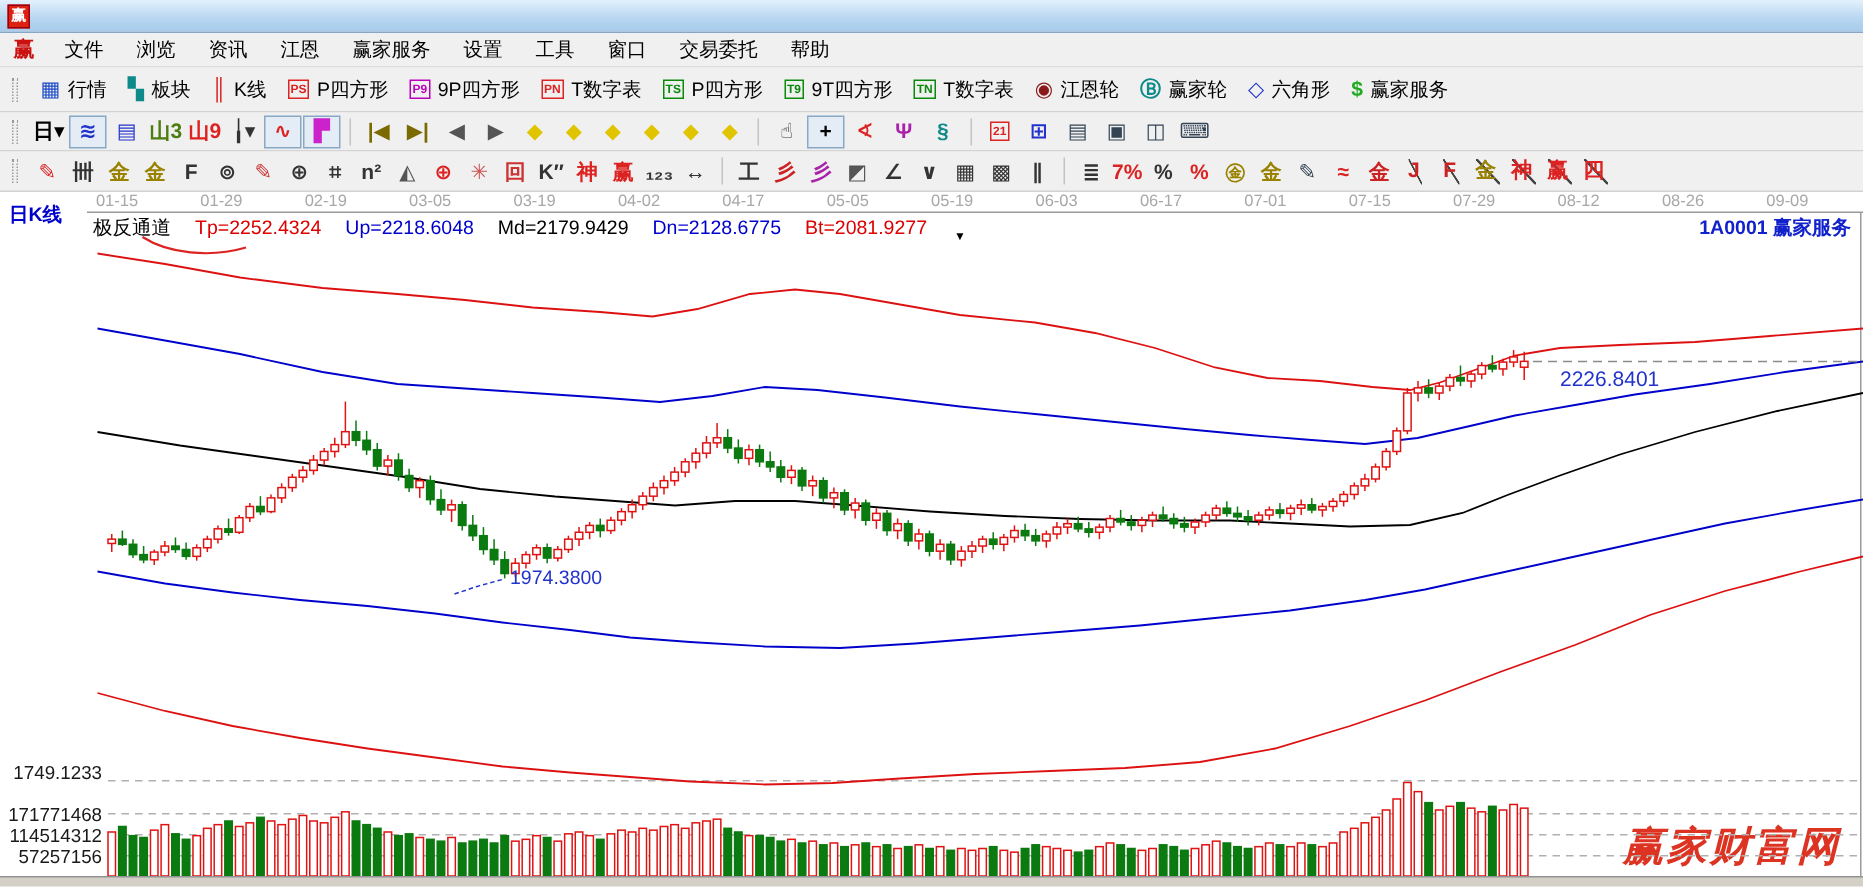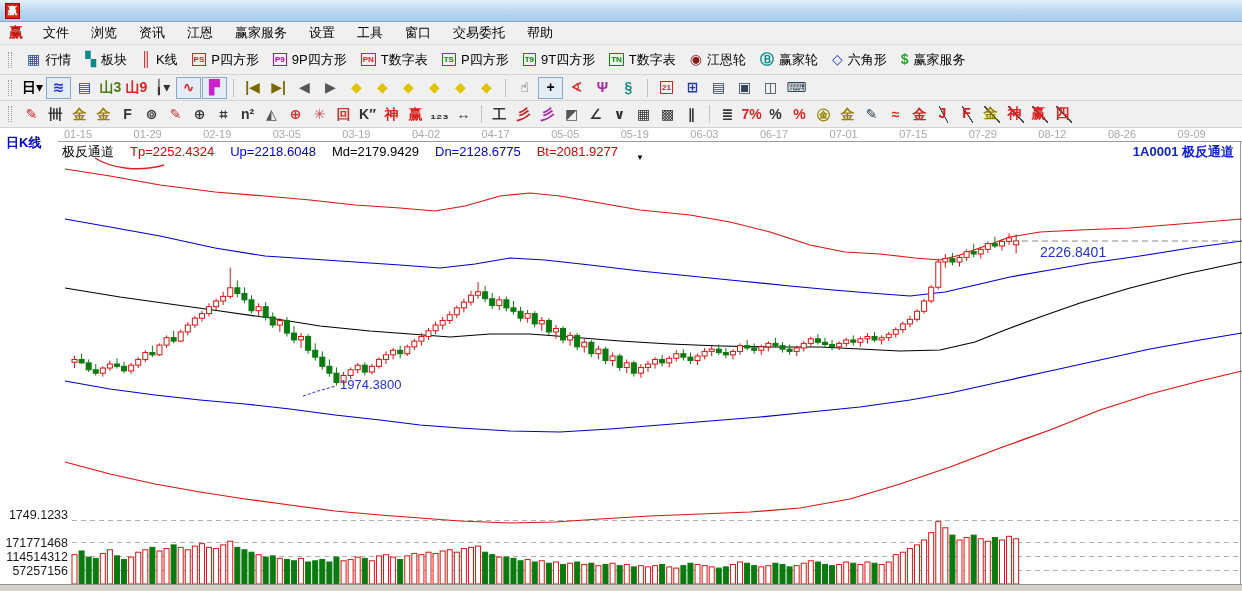--- a/index.html
+++ b/index.html
@@ -347,21 +347,22 @@
       <button class="tbtn">
         <span class="ticon angle" style="color: rgb(221, 34, 34);">四</span>
       </button>
     </div>
 
   <div class="chart">
     <span class="period">日K线</span>
     <div class="indicator">
       
     <span class="ind-seg" style="color: rgb(0, 0, 0);">极反通道</span><span class="ind-seg" style="color: rgb(221, 0, 0);">Tp=2252.4324</span><span class="ind-seg" style="color: rgb(0, 0, 204);">Up=2218.6048</span><span class="ind-seg" style="color: rgb(0, 0, 0);">Md=2179.9429</span><span class="ind-seg" style="color: rgb(0, 0, 204);">Dn=2128.6775</span><span class="ind-seg" style="color: rgb(221, 0, 0);">Bt=2081.9277</span></div>
-    <span class="symbol">1A0001 极反通道</span>
+    <span class="symbol">1A0001 赢家服务</span>
+    <div class="watermark">赢家财富网</div>
     <svg id="chart-svg" width="1242" height="463" viewBox="0 128 1242 463">
         <line x1="58" y1="141.5" x2="1242" y2="141.5" stroke="#9a9a9a"></line>
         <line x1="1240.5" y1="141.5" x2="1240.5" y2="584" stroke="#9a9a9a"></line>
         <text x="78" y="137.5" text-anchor="middle" fill="#a8a8a8" font-size="11" font-family="Liberation Sans, sans-serif">01-15</text>
         <text x="147.6" y="137.5" text-anchor="middle" fill="#a8a8a8" font-size="11" font-family="Liberation Sans, sans-serif">01-29</text>
         <text x="217.2" y="137.5" text-anchor="middle" fill="#a8a8a8" font-size="11" font-family="Liberation Sans, sans-serif">02-19</text>
         <text x="286.79999999999995" y="137.5" text-anchor="middle" fill="#a8a8a8" font-size="11" font-family="Liberation Sans, sans-serif">03-05</text>
         <text x="356.4" y="137.5" text-anchor="middle" fill="#a8a8a8" font-size="11" font-family="Liberation Sans, sans-serif">03-19</text>
         <text x="426" y="137.5" text-anchor="middle" fill="#a8a8a8" font-size="11" font-family="Liberation Sans, sans-serif">04-02</text>
         <text x="495.59999999999997" y="137.5" text-anchor="middle" fill="#a8a8a8" font-size="11" font-family="Liberation Sans, sans-serif">04-17</text>

